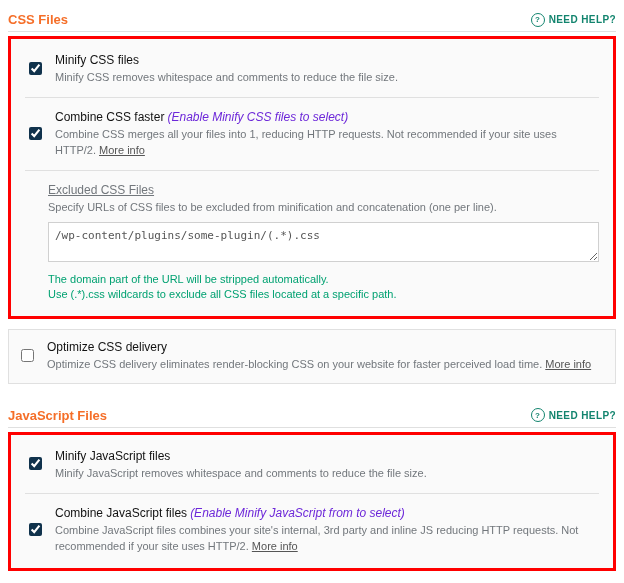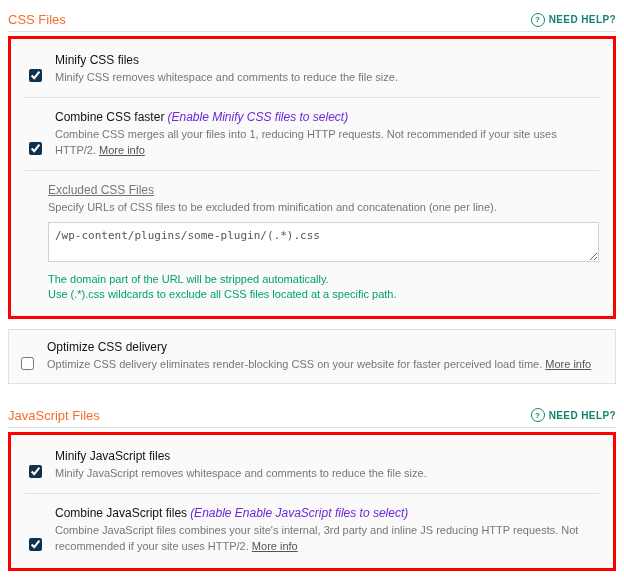--- a/index.html
+++ b/index.html
@@ -14,21 +14,21 @@
   .section-header {
     display: flex;
     justify-content: space-between;
     align-items: center;
     padding: 4px 0;
     border-bottom: 1px solid #e0e0e0;
     margin-bottom: 4px;
   }
   .section-title {
     color: #f56e28;
-    font-weight: 400;
+    font-weight: 700;
     font-size: 13px;
   }
   .need-help {
     color: #12846e;
     font-size: 10px;
     font-weight: 700;
     letter-spacing: 0.4px;
     display: flex;
     align-items: center;
     gap: 4px;
@@ -51,21 +51,21 @@
     background: #fafafa;
   }
   .plain-frame {
     border: 1px solid #e0e0e0;
     padding: 10px 8px;
     background: #fafafa;
     margin-bottom: 20px;
   }
   .row {
     display: flex;
-    align-items: flex-end;
+    align-items: center;
     gap: 10px;
   }
   input[type="checkbox"] {
     width: 13px;
     height: 13px;
     margin-top: 1px;
     cursor: pointer;
     accent-color: #10324c;
   }
   .opt-title {
@@ -201,21 +201,21 @@
     </div>
   </div>
 
   <div class="divider"></div>
 
   <div class="row">
     <input type="checkbox" checked="" style="">
     <div>
       <div>
         <span class="opt-title">Combine JavaScript files</span>
-        <span class="opt-hint">(Enable Enable JavaScript files to select)</span>
+        <span class="opt-hint">(Enable Minify JavaScript from to select)</span>
       </div>
       <div class="opt-desc">
         <span>Combine JavaScript files combines your site's internal, 3rd party and inline JS reducing HTTP requests. Not recommended if your site uses HTTP/2.</span>
         <span class="more-info">More info</span>
       </div>
     </div>
   </div>
 
 </div>
 

